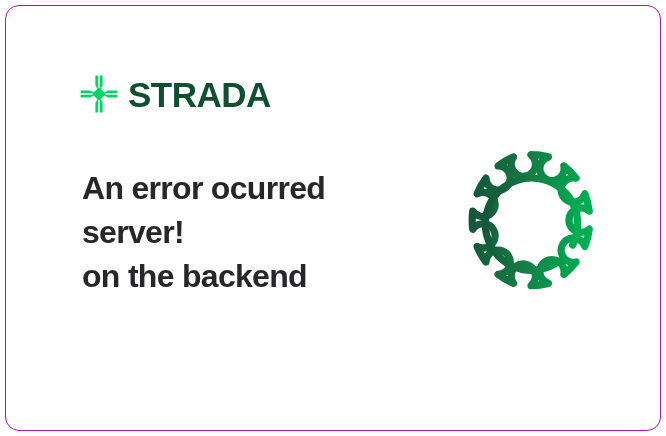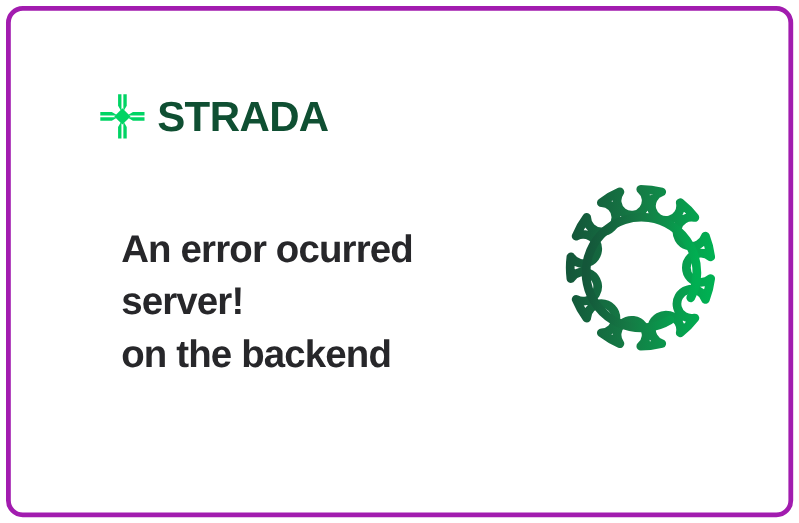--- a/index.html
+++ b/index.html
@@ -26,21 +26,21 @@
 
   
   .card {
     position: absolute;
     left: 5px;
     top: 5px;
     width: 656px;
     height: 426px;
     box-sizing: border-box;
     background: #ffffff;
-    border: 4px solid #a21caf;
+    border: 1px solid #a21caf;
     border-radius: 14px;
     overflow: hidden;
   }
 
   
   .brand {
     position: absolute;
     left: 73px;
     top: 66px;
     display: flex;
@@ -63,21 +63,21 @@
     white-space: nowrap;
     font-family: "Liberation Sans", "DejaVu Sans", sans-serif;
   }
 
   
   .headline {
     position: absolute;
     left: 76px;
     top: 160px;
     width: 300px;
-    margin: 16px;
+    margin: 0;
     font-size: 32px;
     font-weight: 700;
     line-height: 44px;
     letter-spacing: -0.7px;
     color: #27272A;
     font-family: "Liberation Sans", "DejaVu Sans", sans-serif;
   }
   .headline .ln {
     display: block;
     white-space: nowrap;

